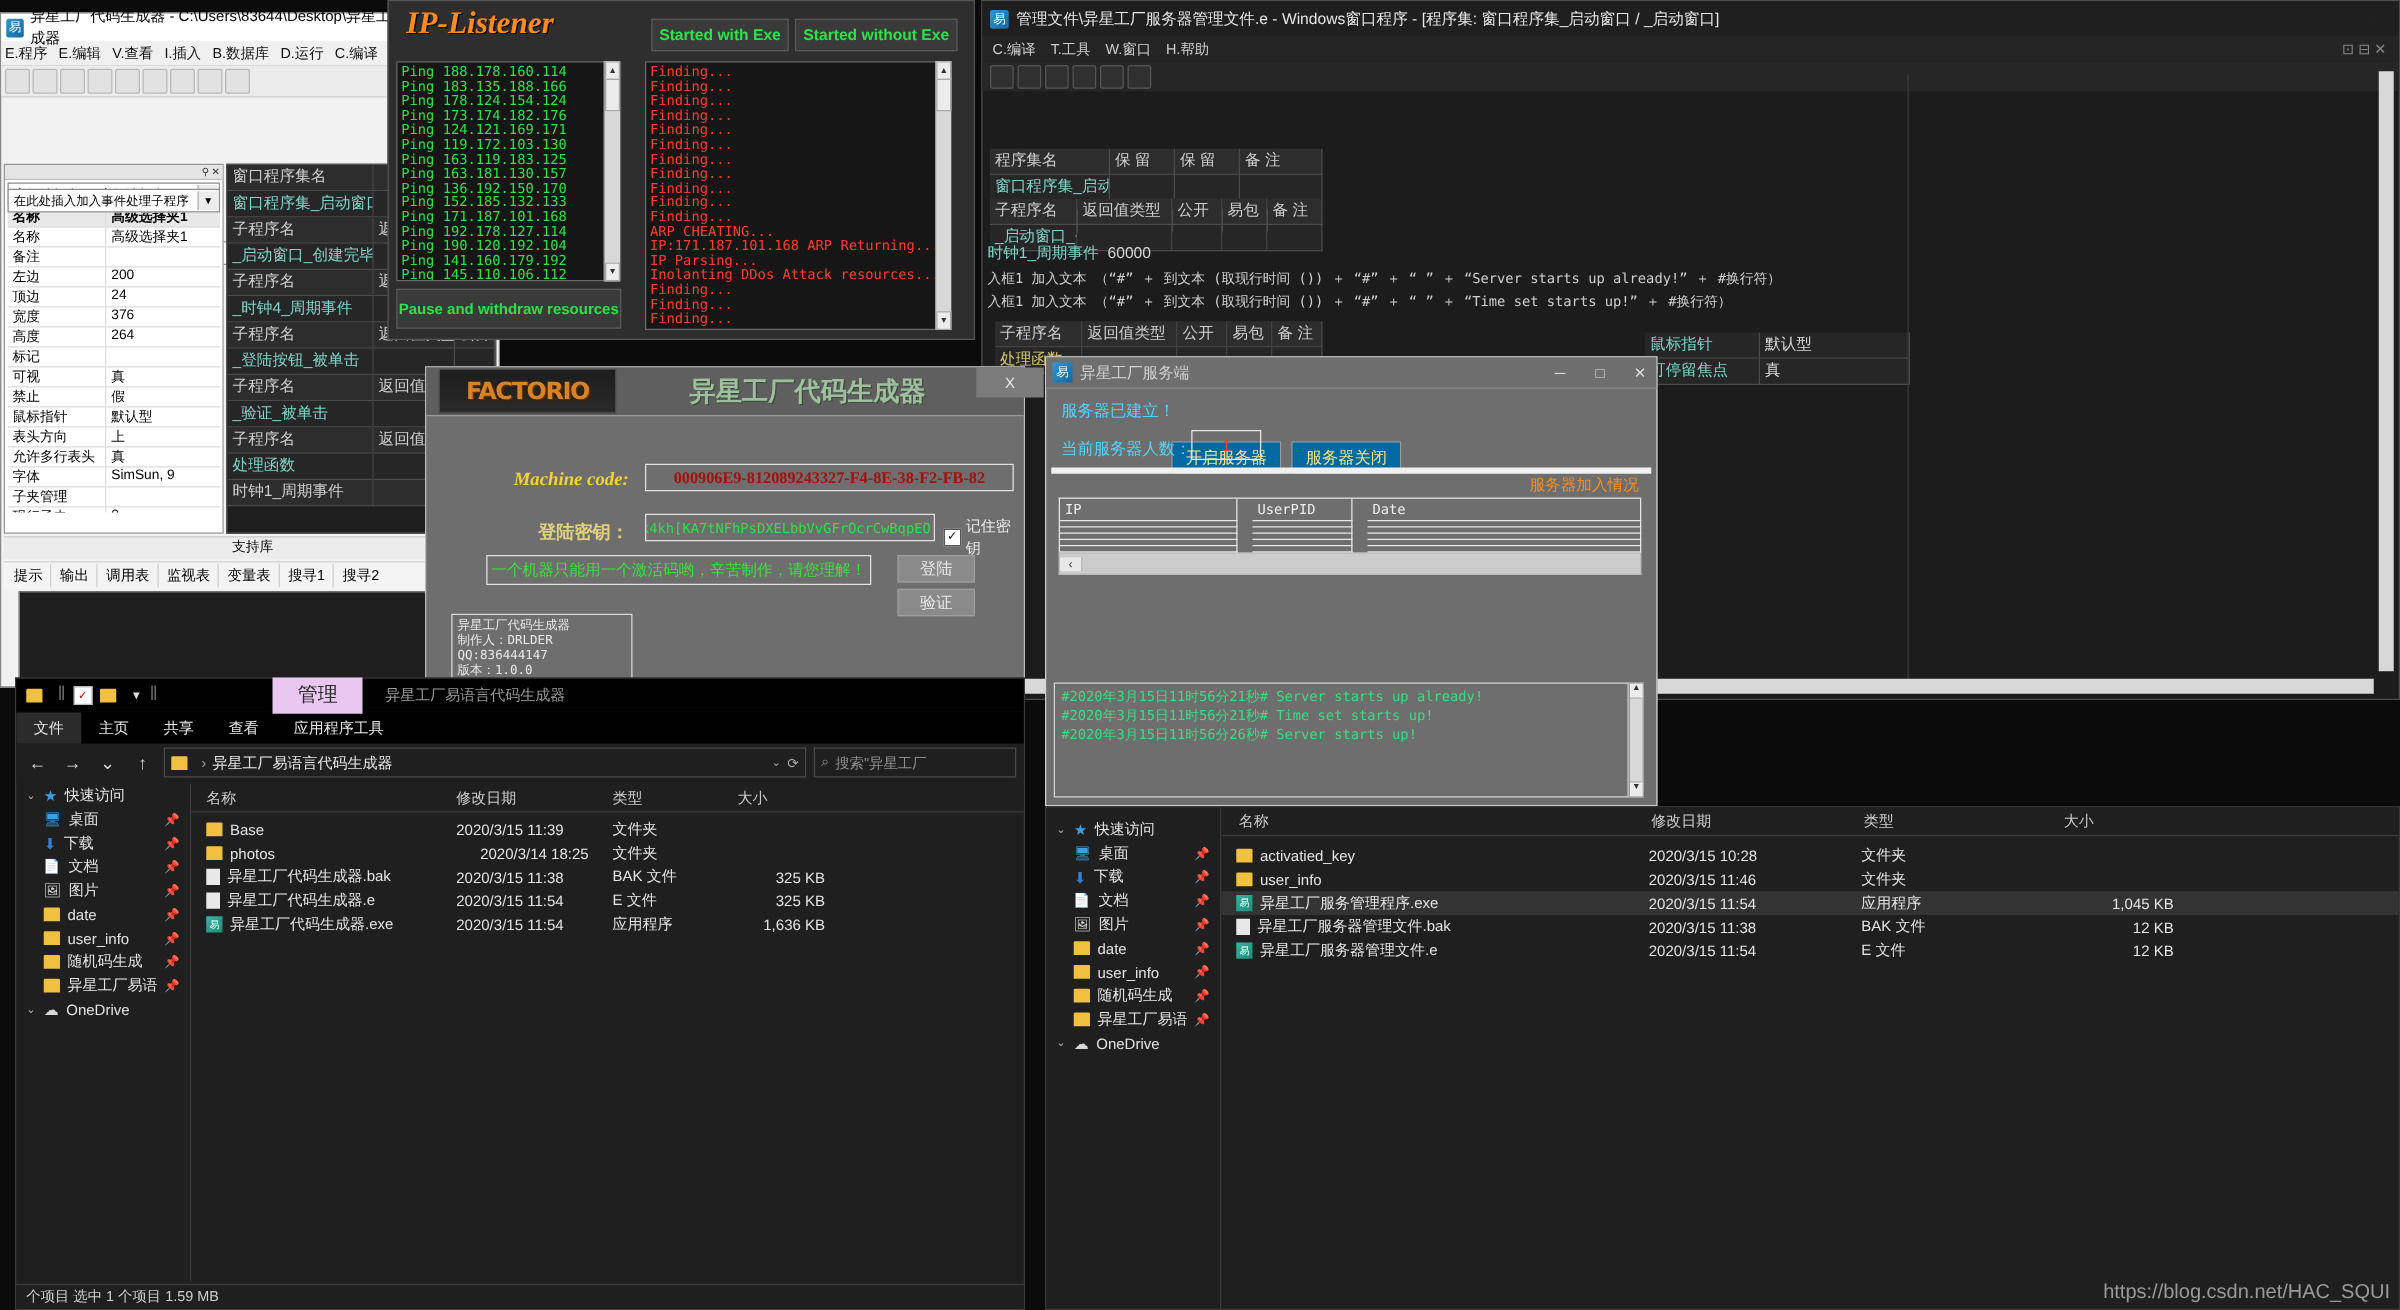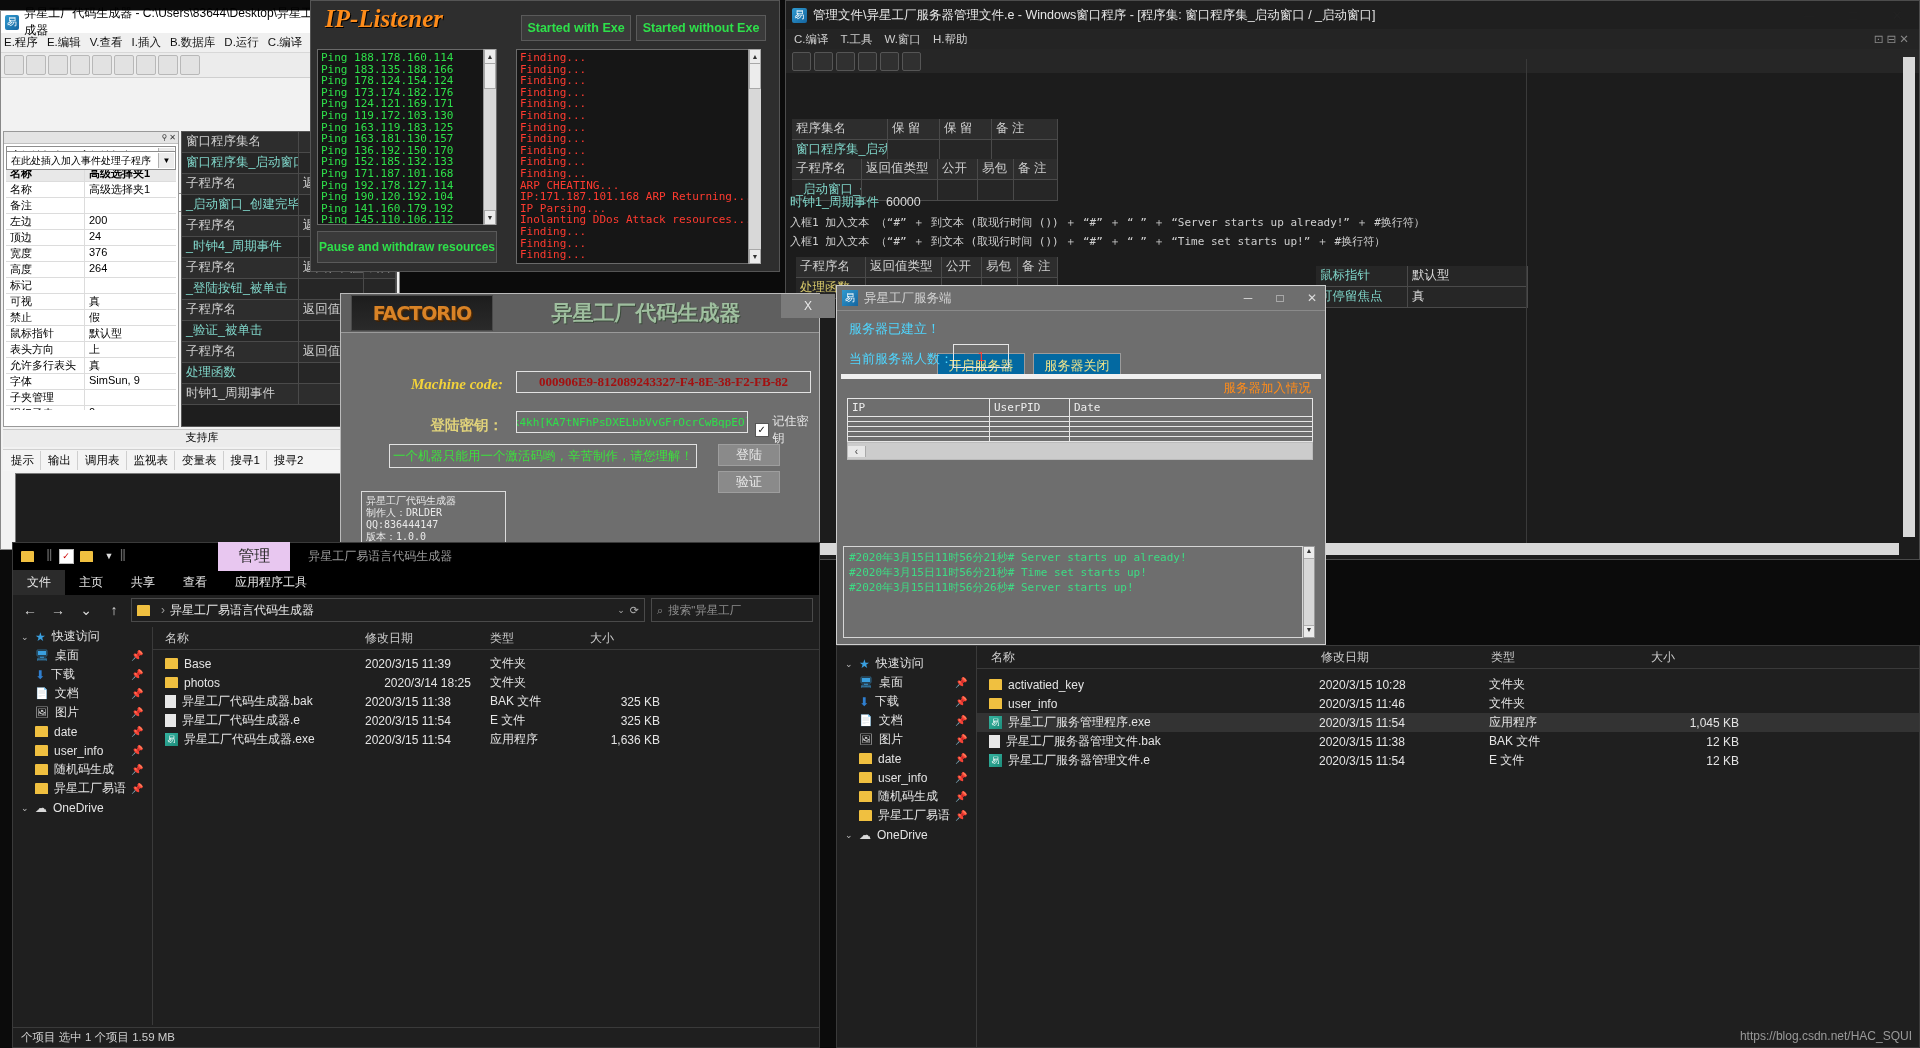--- a/index.html
+++ b/index.html
@@ -65,21 +65,21 @@
   .kg-about{border:1px solid #dcdcdc;background:#6e6e6e;font-family:"DejaVu Sans Mono","Liberation Mono",monospace;font-size:10px;color:#e9e9e9;line-height:12px;padding:3px 4px;}
 
   
   #srv{left:836px;top:285px;width:490px;height:360px;background:#6e6e6e;border:1px solid #cfcfcf;}
   .srv-title{height:24px;background:#6e6e6e;display:flex;align-items:center;gap:6px;padding-left:5px;border-bottom:1px solid #8a8a8a;}
   .srv-ico{width:16px;height:16px;background:linear-gradient(135deg,#2f9ad0,#1565a0);color:#fff;font-size:10px;display:flex;align-items:center;justify-content:center;}
   .srv-tname{font-size:12.5px;color:#d2d2d2;flex:1;}
   .srv-tb{width:26px;height:22px;display:flex;align-items:center;justify-content:center;font-size:12px;color:#ddd;}
   .srv-btn{background:#0369a1;border:1px solid #9b9b9b;color:#f0e48a;font-size:13px;display:flex;align-items:center;justify-content:center;margin-top:39px;}
   .srv-lbl{color:#4fd6ff;font-size:13px;}
-  .srv-grid-h{display:flex;font-family:"DejaVu Sans Mono","Liberation Mono",monospace;font-size:11px;color:#eee;}
+  .srv-grid-h{display:flex;font-family:"DejaVu Sans Mono","Liberation Mono",monospace;font-size:11px;color:#eee;gap:12px;}
   .sg{border:1px solid #e6e6e6;border-left:none;border-top:none;box-sizing:border-box;padding:2px 4px;overflow:hidden;white-space:nowrap;}
   .srv-log{background:#6e6e6e;border:1px solid #d6d6d6;font-family:"DejaVu Sans Mono","Liberation Mono",monospace;font-size:11px;color:#3ddc84;line-height:15px;padding:3px 5px;}
 
   
   .exp{background:#1f1f1f;border:1px solid #3a3a3a;color:#e6e6e6;}
   .exp-qat{height:26px;background:#000;display:flex;align-items:center;gap:6px;padding-left:8px;}
   .exp-ribbon-tabs{height:26px;background:#000;display:flex;align-items:flex-end;font-size:12px;}
   .rtab{padding:4px 14px;color:#e8e8e8;}
   .rtab.active{background:#2b2b2b;}
   .mgtab{background:#e8c7f0;color:#2a2a2a;padding:4px 20px;}
@@ -89,21 +89,21 @@
   .srch{width:150px;height:22px;background:#1f1f1f;border:1px solid #4a4a4a;display:flex;align-items:center;gap:5px;padding:0 5px;font-size:11.5px;color:#8e8e8e;}
   .exp-cols{height:22px;background:#1f1f1f;border-bottom:1px solid #3a3a3a;display:flex;align-items:center;font-size:12px;color:#ccc;}
   .exp-row{height:19px;display:flex;align-items:center;font-size:12px;color:#e4e4e4;}
   .exp-row.sel{background:#333;}
   .folder{width:13px;height:11px;background:#f0c040;border-radius:1px 1px 0 0;margin-right:6px;flex:none;}
   .fileico{width:11px;height:13px;background:#e8e8e8;margin-right:6px;flex:none;}
   .eico{width:13px;height:13px;background:linear-gradient(135deg,#34b3a0,#1d8c7a);color:#fff;font-size:8px;display:flex;align-items:center;justify-content:center;margin-right:6px;flex:none;}
   .tree-row{height:19px;display:flex;align-items:center;font-size:12px;color:#e4e4e4;padding-left:8px;}
   .pin{margin-left:auto;margin-right:8px;color:#9a9a9a;font-size:10px;}
   .star{color:#3aa0e0;margin-right:6px;}
-  .wm{position:absolute;right:8px;bottom:5px;color:#9a9a9a;font-size:12px;padding-left:48px;}
+  .wm{position:absolute;right:8px;bottom:5px;color:#9a9a9a;font-size:16px;padding-left:48px;}
 </style>
 </head>
 <body>
 
 <div id="root">
 
   <div class="win" id="ide">
     <div class="ide-title">
       <span class="e-ico">易</span>
       <span style="font-size:12px;">异星工厂代码生成器 - C:\Users\83644\Desktop\异星工厂易语言代码生成器</span>

